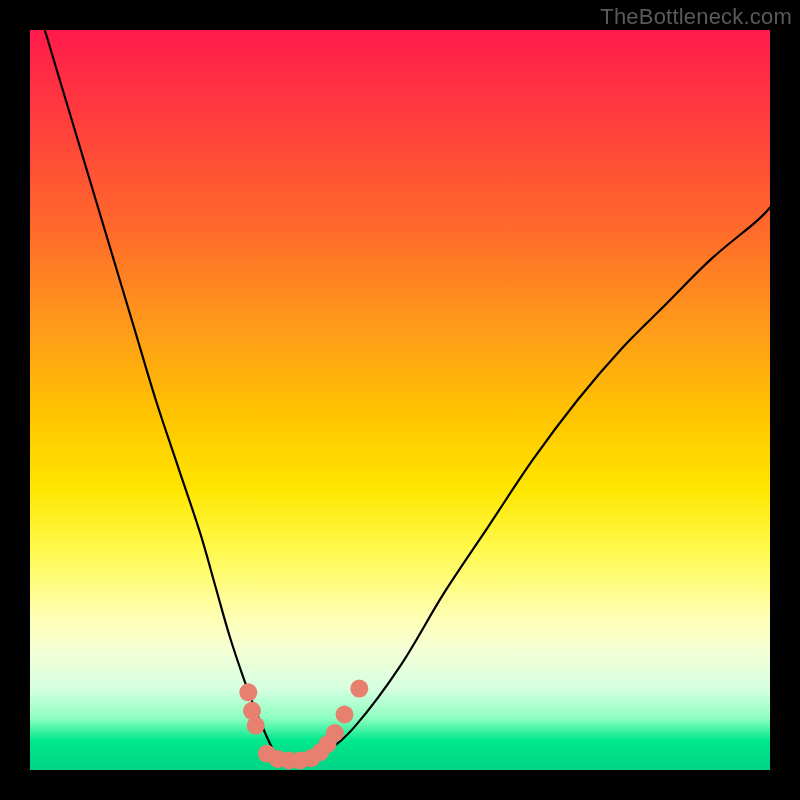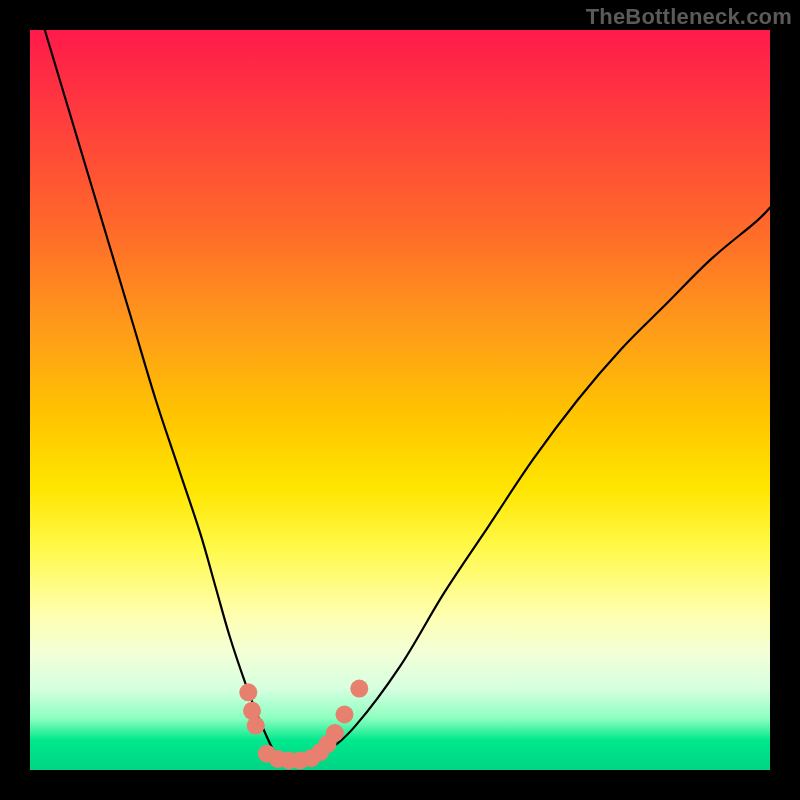--- a/index.html
+++ b/index.html
@@ -40,21 +40,21 @@
       #00e88c 96%,
       #00d486 100%
     );
   }
   .watermark {
     position: absolute;
     top: 4px;
     right: 8px;
     font-family: Arial, Helvetica, sans-serif;
     font-size: 22px;
-    font-weight: 700;
+    font-weight: 400;
     color: #5a5a5a;
     letter-spacing: 0.2px;
     user-select: none;
   }
   svg.curve {
     position: absolute;
     left: 0;
     top: 0;
     width: 740px;
     height: 740px;

